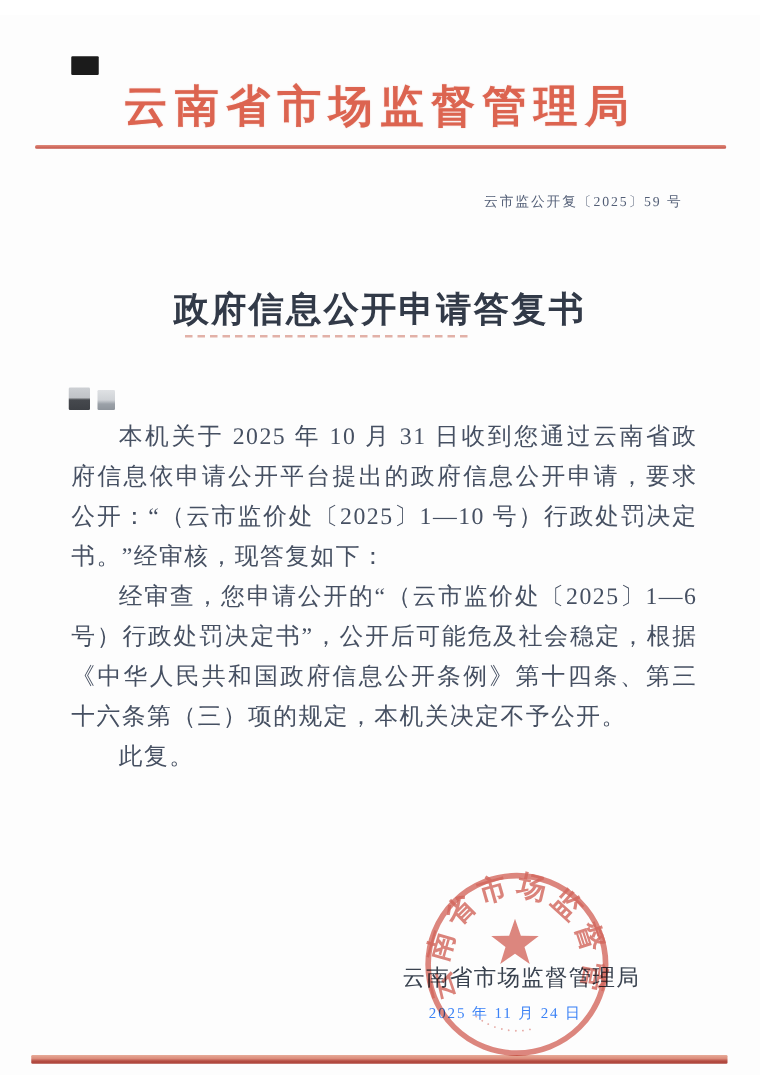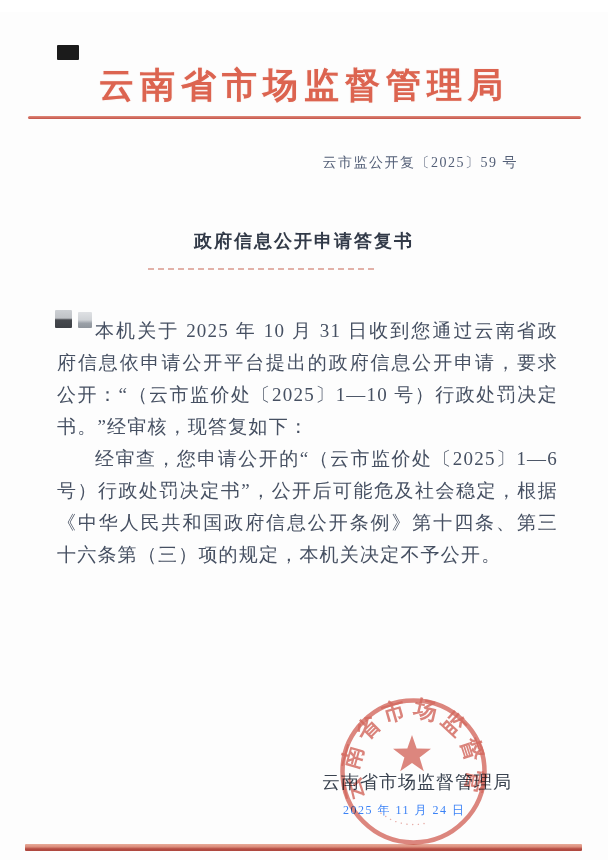--- a/index.html
+++ b/index.html
@@ -18,45 +18,45 @@
     letter-spacing:6px;color:#dc6450;
     text-shadow:0 0 1px rgba(220,100,80,.45);
     white-space:nowrap;
   }
   .header-rule{
     position:absolute;top:104px;left:28px;width:553px;height:3px;
     background:linear-gradient(#e08a7a,#c4544a);border-radius:2px;
   }
   .doc-number{
     position:absolute;top:142px;left:0;width:608px;
-    box-sizing:border-box;padding-right:90px;
-    text-align:right;font-size:14px;letter-spacing:1.5px;color:#525e76;
+    box-sizing:border-box;padding-right:62px;
+    text-align:right;font-size:11px;letter-spacing:1.5px;color:#525e76;
     white-space:nowrap;
   }
   .doc-title{
     position:absolute;top:217px;left:0;width:608px;
-    text-align:center;font-size:18px;font-weight:bold;
+    text-align:center;font-size:28px;font-weight:bold;
     letter-spacing:2px;color:#323a48;white-space:nowrap;
   }
   .title-underline{
     position:absolute;top:248px;left:148px;width:226px;height:8px;
     border-bottom:2px dashed rgba(192,85,64,.45);
   }
   .redaction-1{
     position:absolute;left:55px;top:298px;width:17px;height:18px;
     background:linear-gradient(#cdd0d4 0%,#c0c3c7 45%,#46494e 55%,#3d4045 100%);
     border-radius:1px;
   }
   .redaction-2{
     position:absolute;left:78px;top:300px;width:14px;height:16px;
     background:linear-gradient(#dfe1e4 0%,#cfd2d6 50%,#9ba1a8 70%,#8f959c 100%);
     border-radius:1px;
   }
   .body-text{
-    position:absolute;left:57px;top:303px;width:501px;
+    position:absolute;left:57px;top:322px;width:501px;
     font-size:19px;line-height:32px;letter-spacing:1.2px;
     color:#465062;text-align:justify;text-justify:inter-ideograph;
   }
   .body-text p{margin:0;text-indent:2em;}
   .signature-org{
     position:absolute;left:322px;top:758px;
     font-size:18px;letter-spacing:1px;color:#39424f;white-space:nowrap;z-index:1;
   }
   .signature-date{
     position:absolute;left:343px;top:790px;
@@ -92,20 +92,21 @@
   <div class="doc-title">政府信息公开申请答复书</div>
 
   <div class="title-underline"></div>
 
   <div class="redaction-1"></div>
   <div class="redaction-2"></div>
 
   <div class="body-text">
     <p>本机关于 2025 年 10 月 31 日收到您通过云南省政府信息依申请公开平台提出的政府信息公开申请，要求公开：“（云市监价处〔2025〕1—10 号）行政处罚决定书。”经审核，现答复如下：</p>
     <p>经审查，您申请公开的“（云市监价处〔2025〕1—6 号）行政处罚决定书”，公开后可能危及社会稳定，根据《中华人民共和国政府信息公开条例》第十四条、第三十六条第（三）项的规定，本机关决定不予公开。</p>
+    <p>此复。</p>
   </div>
 
   <div class="signature-org">云南省市场监督管理局</div>
 
   <div class="signature-date">2025 年 11 月 24 日</div>
 
   <svg class="seal" viewBox="0 0 155 155">
     <circle cx="77.5" cy="77.5" r="71" fill="none" stroke="#cf5448" stroke-width="4.5" opacity="0.8"></circle>
     <path id="sealTextArc" fill="none" d="M 29.9 105 A 55 55 0 1 1 125.1 105"></path>
     <text font-size="23" letter-spacing="5" opacity="0.82">

